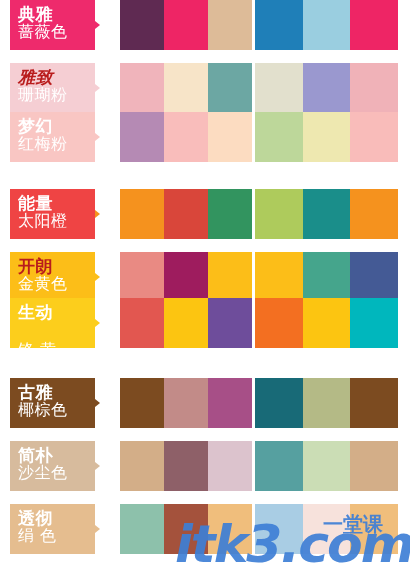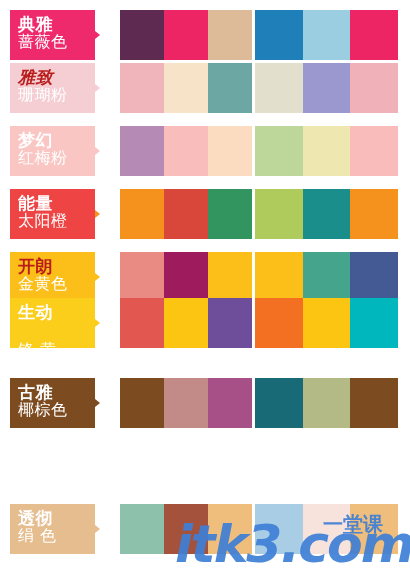--- a/index.html
+++ b/index.html
@@ -109,21 +109,21 @@
     letter-spacing: 0px;
     color: #3e7fd6;
     opacity: 0.92;
     white-space: nowrap;
   }
 </style>
 </head>
 <body>
 
 <div id="palette-sheet">
-    <div class="palette-row" style="top: 10px;">
+    <div class="palette-row" style="top: 0px;">
       <div class="row-label" style="background: rgb(238, 42, 108); color: rgb(238, 42, 108);">
         <span class="title" style="color: rgb(255, 255, 255);">典雅</span>
         <span class="subtitle" style="color: rgb(255, 255, 255);">蔷薇色</span>
         <span class="label-arrow"></span>
       </div>
       <div class="swatch-group group-a">
         <div class="swatch" style="background: rgb(95, 42, 82);"></div>
         <div class="swatch" style="background: rgb(238, 37, 101);"></div>
         <div class="swatch" style="background: rgb(221, 187, 152);"></div>
       </div>
@@ -143,21 +143,21 @@
         <div class="swatch" style="background: rgb(240, 180, 187);"></div>
         <div class="swatch" style="background: rgb(247, 228, 200);"></div>
         <div class="swatch" style="background: rgb(108, 167, 163);"></div>
       </div>
       <div class="swatch-group group-b">
         <div class="swatch" style="background: rgb(226, 224, 205);"></div>
         <div class="swatch" style="background: rgb(154, 152, 207);"></div>
         <div class="swatch" style="background: rgb(240, 178, 184);"></div>
       </div>
     </div>
-    <div class="palette-row" style="top: 126px;">
+    <div class="palette-row" style="top: 112px;">
       <div class="row-label" style="background: rgb(249, 198, 195); color: rgb(249, 198, 195);">
         <span class="title" style="color: rgb(255, 255, 255);">梦幻</span>
         <span class="subtitle" style="color: rgb(255, 255, 255);">红梅粉</span>
         <span class="label-arrow"></span>
       </div>
       <div class="swatch-group group-a">
         <div class="swatch" style="background: rgb(181, 138, 180);"></div>
         <div class="swatch" style="background: rgb(249, 189, 187);"></div>
         <div class="swatch" style="background: rgb(252, 220, 193);"></div>
       </div>
@@ -226,20 +226,37 @@
       </div>
       <div class="swatch-group group-a">
         <div class="swatch" style="background: rgb(124, 75, 32);"></div>
         <div class="swatch" style="background: rgb(194, 139, 136);"></div>
         <div class="swatch" style="background: rgb(167, 79, 135);"></div>
       </div>
       <div class="swatch-group group-b">
         <div class="swatch" style="background: rgb(24, 106, 119);"></div>
         <div class="swatch" style="background: rgb(180, 186, 134);"></div>
         <div class="swatch" style="background: rgb(124, 75, 32);"></div>
+      </div>
+    </div>
+    <div class="palette-row" style="top: 441px;">
+      <div class="row-label" style="background: rgb(215, 187, 157); color: rgb(215, 187, 157);">
+        <span class="title" style="color: rgb(255, 255, 255);">简朴</span>
+        <span class="subtitle" style="color: rgb(255, 255, 255);">沙尘色</span>
+        <span class="label-arrow"></span>
+      </div>
+      <div class="swatch-group group-a">
+        <div class="swatch" style="background: rgb(211, 174, 136);"></div>
+        <div class="swatch" style="background: rgb(142, 96, 104);"></div>
+        <div class="swatch" style="background: rgb(220, 195, 205);"></div>
+      </div>
+      <div class="swatch-group group-b">
+        <div class="swatch" style="background: rgb(86, 160, 160);"></div>
+        <div class="swatch" style="background: rgb(203, 221, 181);"></div>
+        <div class="swatch" style="background: rgb(211, 174, 136);"></div>
       </div>
     </div>
     <div class="palette-row" style="top: 504px;">
       <div class="row-label" style="background: rgb(229, 189, 143); color: rgb(229, 189, 143);">
         <span class="title" style="color: rgb(255, 255, 255);">透彻</span>
         <span class="subtitle" style="color: rgb(255, 255, 255);">绢 色</span>
         <span class="label-arrow"></span>
       </div>
       <div class="swatch-group group-a">
         <div class="swatch" style="background: rgb(141, 193, 171);"></div>

